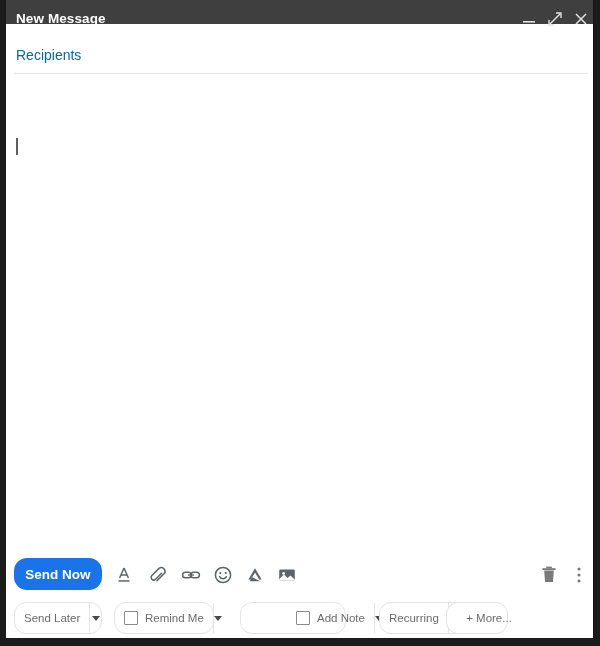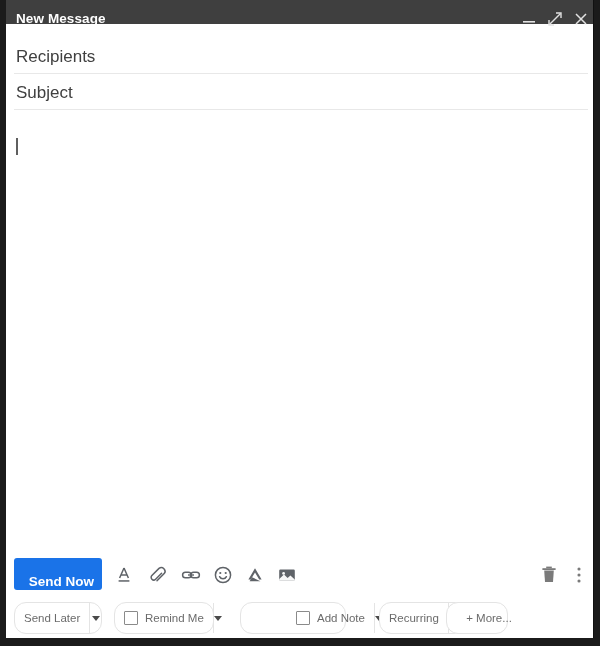--- a/index.html
+++ b/index.html
@@ -76,22 +76,22 @@
     left: 0;
     width: 588px;
     height: 36px;
   }
   .field-recipients { top: 38px; }
   .field-subject    { top: 74px; }
   .field-label {
     position: absolute;
     left: 10px;
     top: 9px;
-    font-size: 17px;
-    color: #404040;
+    font-size: 14px;
+    color: #0369a1;
     white-space: nowrap;
   }
   .field-underline {
     position: absolute;
     left: 8px;
     right: 6px;
     bottom: 0;
     height: 1px;
     background: #e8e8e8;
   }
@@ -123,29 +123,29 @@
     width: 588px;
     height: 48px;
   }
   .send-button {
     position: absolute;
     left: 8px;
     top: 8px;
     width: 88px;
     height: 32px;
     background: #1a73e8;
-    border-radius: 3px;
+    border-radius: 13px;
     color: #ffffff;
     font-size: 13.5px;
     font-weight: bold;
     line-height: 32px;
-    text-align: right;
+    text-align: center;
     cursor: pointer;
     border: none;
-    padding: 8px;
+    padding: 1px;
     font-family: "Liberation Sans", sans-serif;
   }
   .tool-icon {
     position: absolute;
     top: 14px;
     width: 22px;
     height: 22px;
     color: #5f6368;
     cursor: pointer;
   }
@@ -268,24 +268,20 @@
           <path d="M5 5 L15 15 M15 5 L5 15" fill="none" stroke="currentColor" stroke-width="1.5"></path>
         </svg>
       </div>
     </div>
 
     <div class="field-row field-recipients">
       <div class="field-label">Recipients</div>
       <div class="field-underline"></div>
     </div>
 
-    <div class="field-row field-subject">
-      <div class="field-label">Subject</div>
-      <div class="field-underline"></div>
-    </div>
 
     <div class="body-area">
       <div class="caret"></div>
     </div>
 
     <div class="toolbar">
 
       <button class="send-button">Send Now</button>
 
       <div class="tool-icon ti-format">

